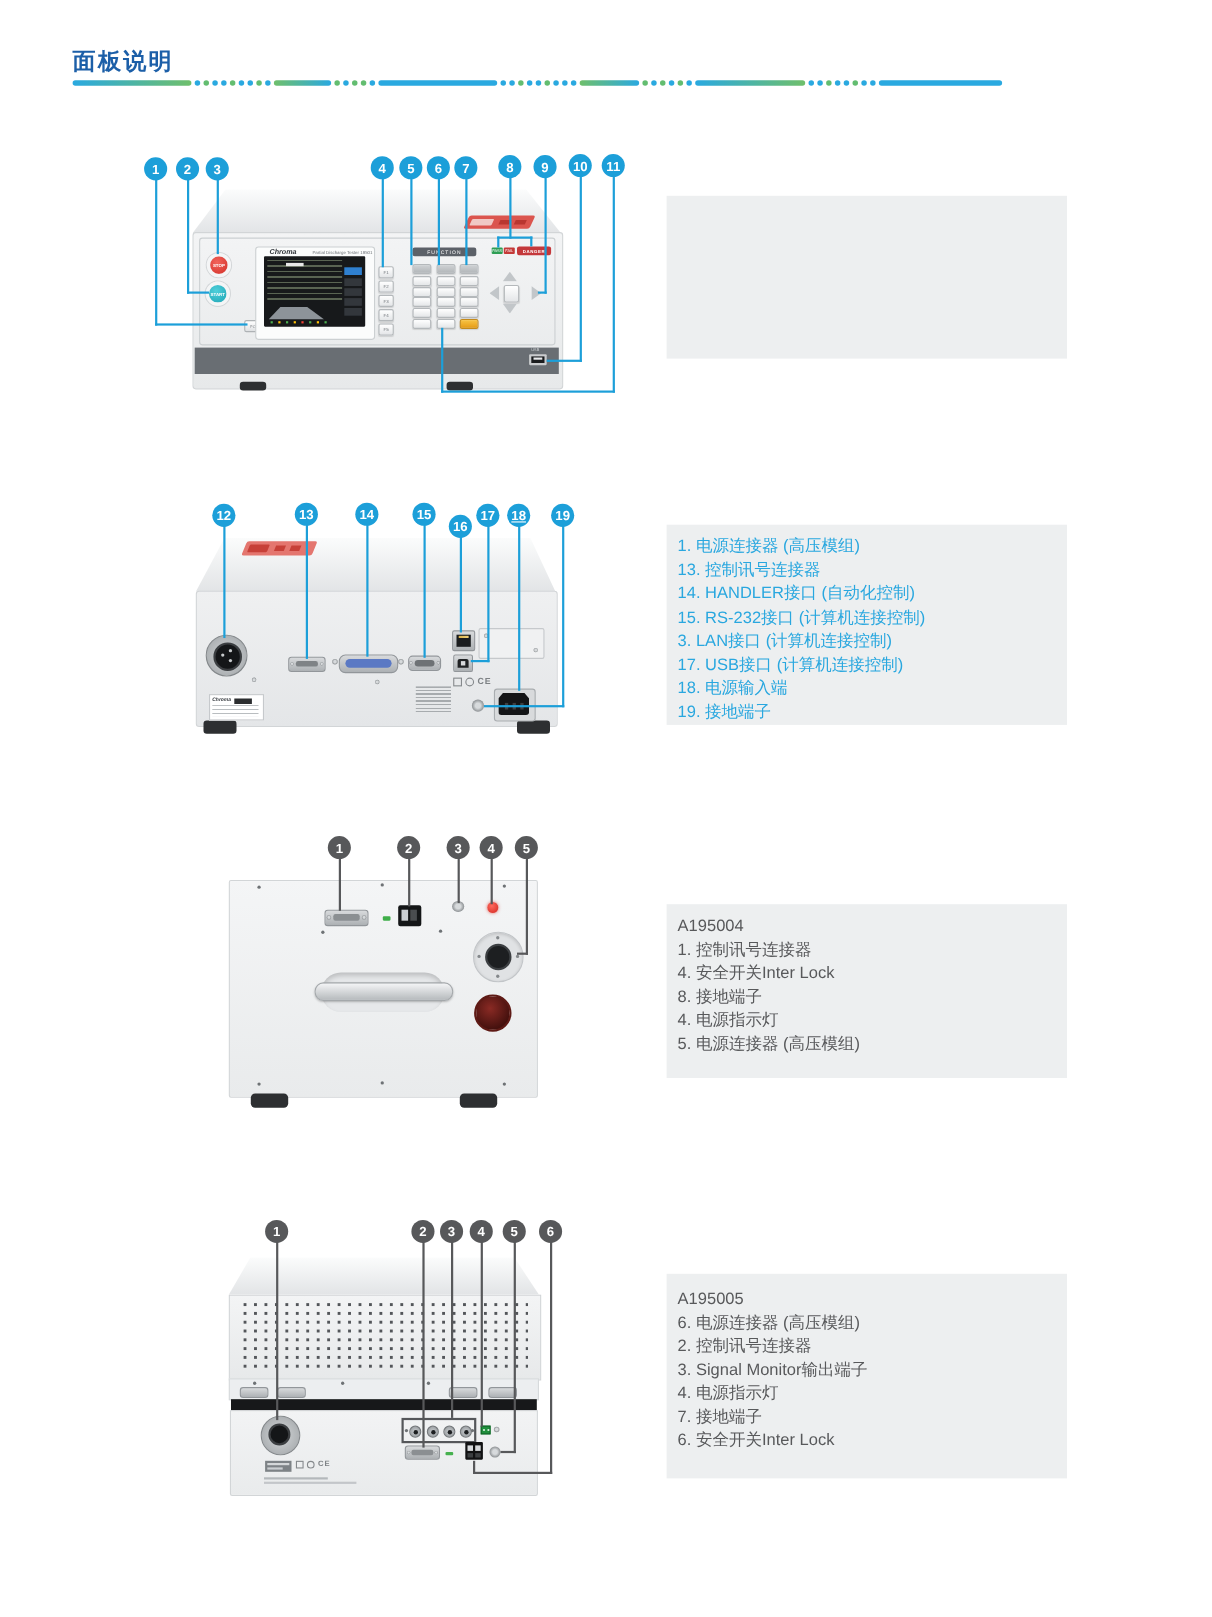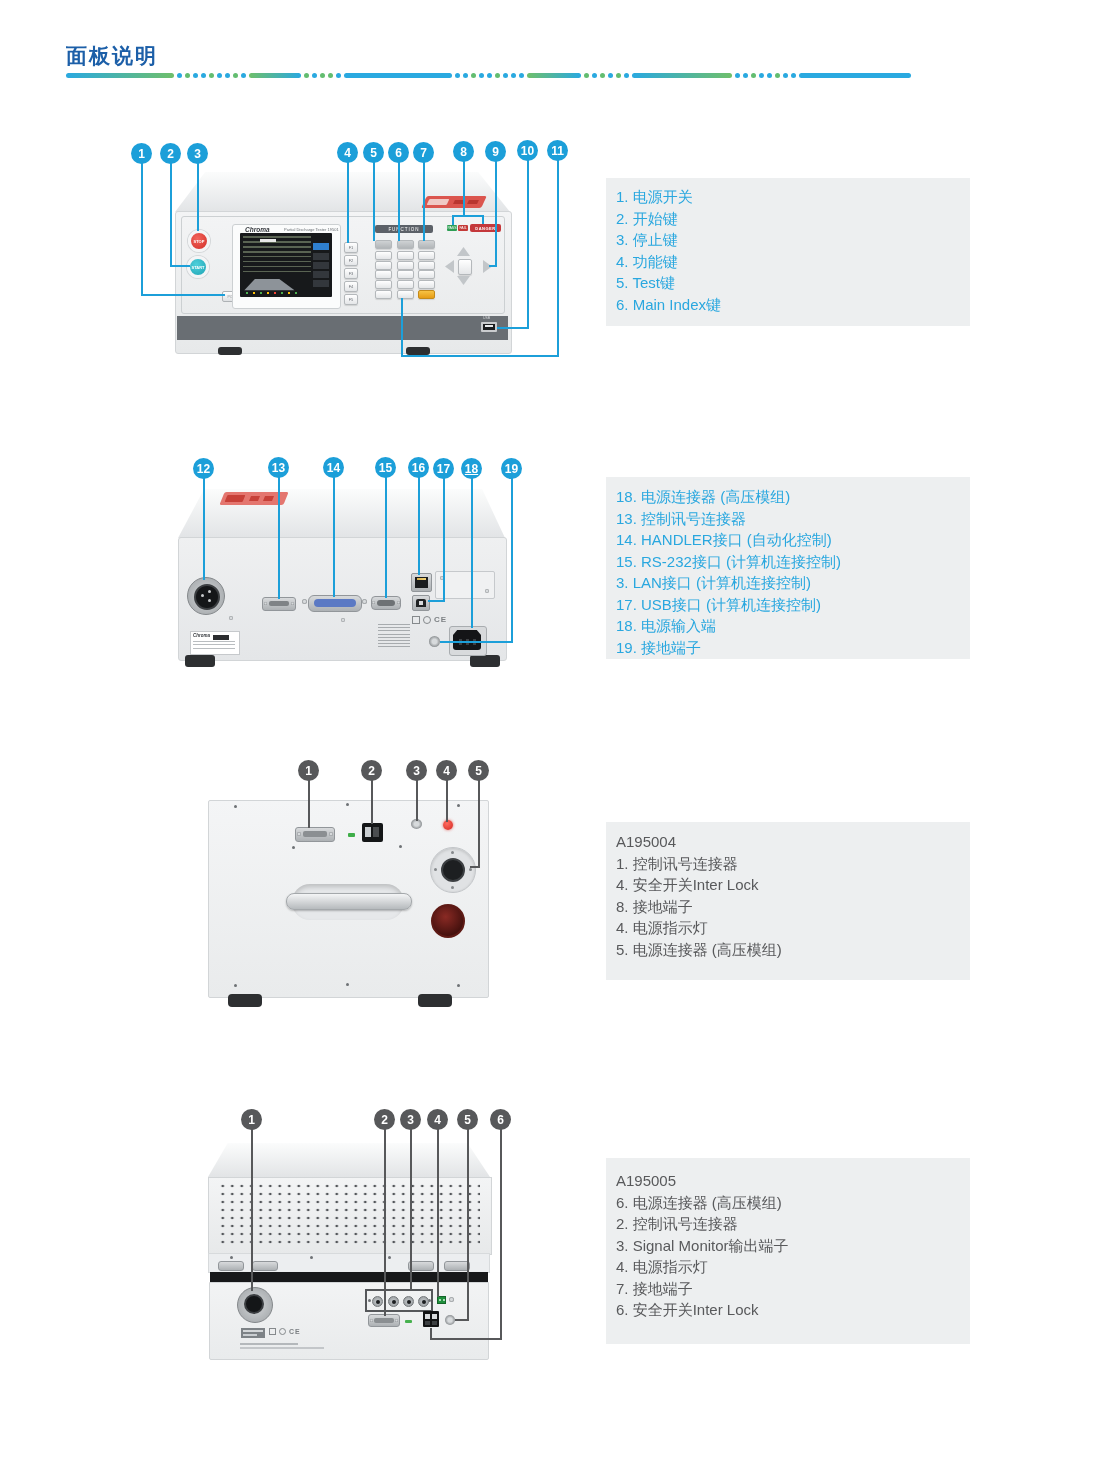--- a/index.html
+++ b/index.html
@@ -232,28 +232,20 @@
     <div class="ln ln-b" style="left:482px;top:215px;width:2px;height:9px;"></div>
     <div class="ln ln-b" style="left:495px;top:161px;width:2px;height:106px;"></div>
     <div class="ln ln-b" style="left:489px;top:265px;width:8px;height:2px;"></div>
     <div class="ln ln-b" style="left:527px;top:160px;width:2px;height:169px;"></div>
     <div class="ln ln-b" style="left:497px;top:327px;width:32px;height:2px;"></div>
     <div class="ln ln-b" style="left:557px;top:160px;width:2px;height:197px;"></div>
     <div class="ln ln-b" style="left:401px;top:355px;width:158px;height:2px;"></div>
     <div class="ln ln-b" style="left:401px;top:298px;width:2px;height:59px;"></div>
 
     <div class="legend" style="left:606px;top:178px;width:364px;height:148px;">
-      <div class="abs" style="left:10px;top:8px;">
-        <div class="li blue-t">1. 电源开关</div>
-        <div class="li blue-t">2. 开始键</div>
-        <div class="li blue-t">3. 停止键</div>
-        <div class="li blue-t">4. 功能键</div>
-        <div class="li blue-t">5. Test键</div>
-        <div class="li blue-t">6. Main Index键</div>
-      </div>
     </div>
   </div>
 
   <div>
     <div class="topface" style="left:178px;top:489px;width:327px;height:49px;clip-path:polygon(8% 0,93% 0,100% 100%,0 100%);"></div>
     <div class="abs" style="left:222px;top:492px;width:64px;height:13px;background:#E4766F;border-radius:2px;transform:skewX(-22deg);">
       <div class="abs" style="left:4px;top:3px;width:18px;height:7px;background:#C74038;border-radius:1px;"></div>
       <div class="abs" style="left:28px;top:4px;width:9px;height:5px;background:#C74038;"></div>
       <div class="abs" style="left:42px;top:4px;width:9px;height:5px;background:#C74038;"></div>
     </div>
@@ -320,39 +312,39 @@
     <div class="abs" style="left:190px;top:631px;width:48px;height:22px;background:#fff;border:1px solid #c6c9cc;">
       <div class="abs" style="left:2px;top:1px;font-size:4.5px;font-weight:bold;font-style:italic;color:#33373c;">Chroma</div>
       <div class="abs" style="left:22px;top:3px;width:16px;height:5px;background:#2b2d2f;"></div>
       <div class="abs" style="left:2px;top:9px;width:42px;height:10px;background:repeating-linear-gradient(to bottom,#b9bdc0 0 1px,transparent 1px 3.4px);"></div>
     </div>
 
     <div class="co co-b" style="left:193px;top:458px;">12</div>
     <div class="co co-b" style="left:268px;top:457px;">13</div>
     <div class="co co-b" style="left:323px;top:457px;">14</div>
     <div class="co co-b" style="left:375px;top:457px;">15</div>
-    <div class="co co-b" style="left:408px;top:457px;">16</div>
+    <div class="co co-b" style="left:408px;top:468px;">16</div>
     <div class="co co-b" style="left:433px;top:458px;">17</div>
     <div class="co co-b" style="left:461px;top:458px;text-decoration:underline;">18</div>
     <div class="co co-b" style="left:501px;top:458px;">19</div>
 
     <div class="ln ln-b" style="left:203px;top:478px;width:2px;height:102px;"></div>
     <div class="ln ln-b" style="left:278px;top:477px;width:2px;height:122px;"></div>
     <div class="ln ln-b" style="left:333px;top:477px;width:2px;height:120px;"></div>
     <div class="ln ln-b" style="left:385px;top:477px;width:2px;height:121px;"></div>
     <div class="ln ln-b" style="left:418px;top:477px;width:2px;height:98px;"></div>
     <div class="ln ln-b" style="left:443px;top:478px;width:2px;height:124px;"></div>
     <div class="ln ln-b" style="left:428px;top:600px;width:17px;height:2px;"></div>
     <div class="ln ln-b" style="left:471px;top:478px;width:2px;height:150px;"></div>
     <div class="ln ln-b" style="left:511px;top:478px;width:2px;height:165px;"></div>
     <div class="ln ln-b" style="left:440px;top:641px;width:73px;height:2px;"></div>
 
     <div class="legend" style="left:606px;top:477px;width:364px;height:182px;">
       <div class="abs" style="left:10px;top:9px;">
-        <div class="li blue-t">18. 电源连接器 (高压模组)</div>
+        <div class="li blue-t">1. 电源连接器 (高压模组)</div>
         <div class="li blue-t">13. 控制讯号连接器</div>
         <div class="li blue-t">14. HANDLER接口 (自动化控制)</div>
         <div class="li blue-t">15. RS-232接口 (计算机连接控制)</div>
         <div class="li blue-t">3. LAN接口 (计算机连接控制)</div>
         <div class="li blue-t">17. USB接口 (计算机连接控制)</div>
         <div class="li blue-t">18. 电源输入端</div>
         <div class="li blue-t">19. 接地端子</div>
       </div>
     </div>
   </div>

